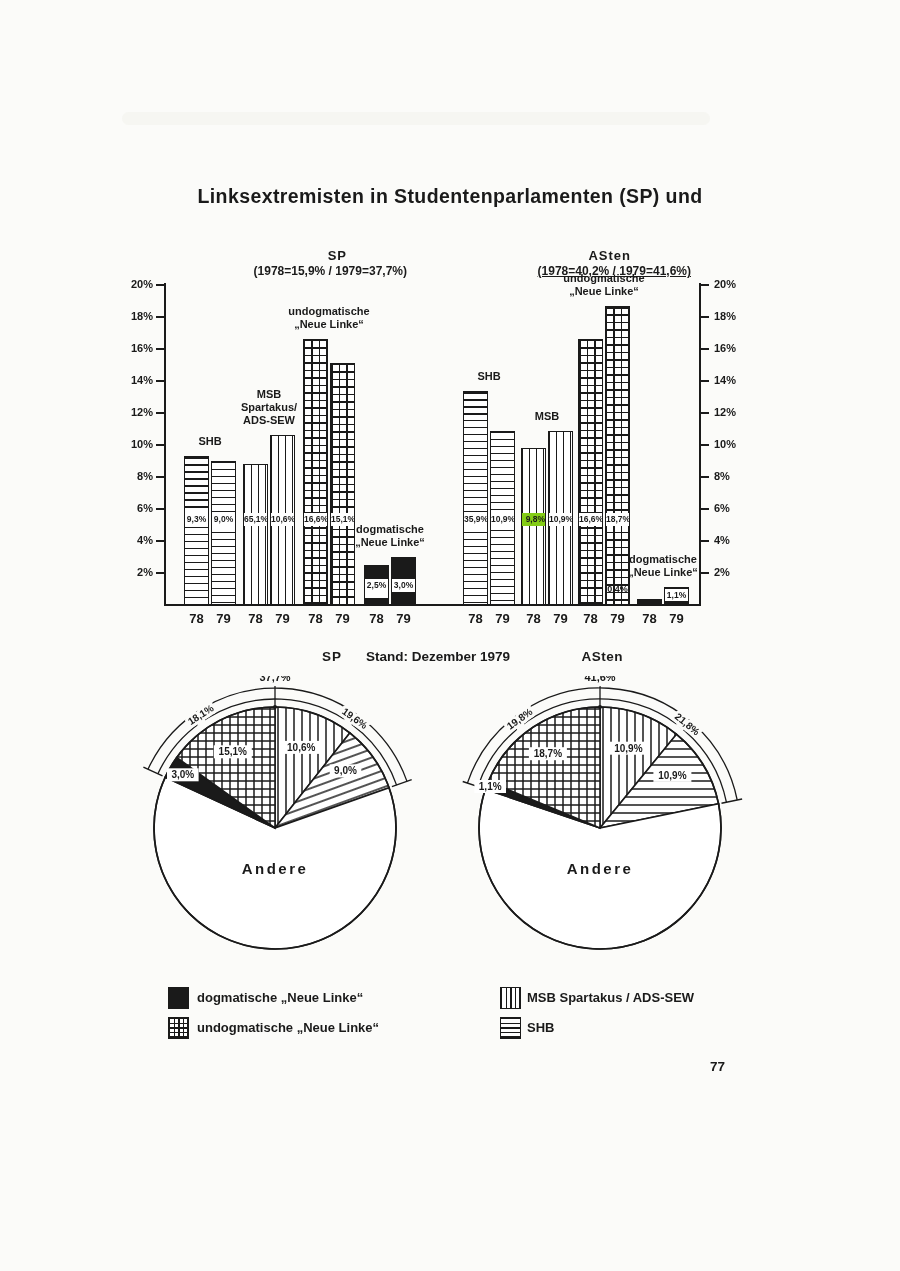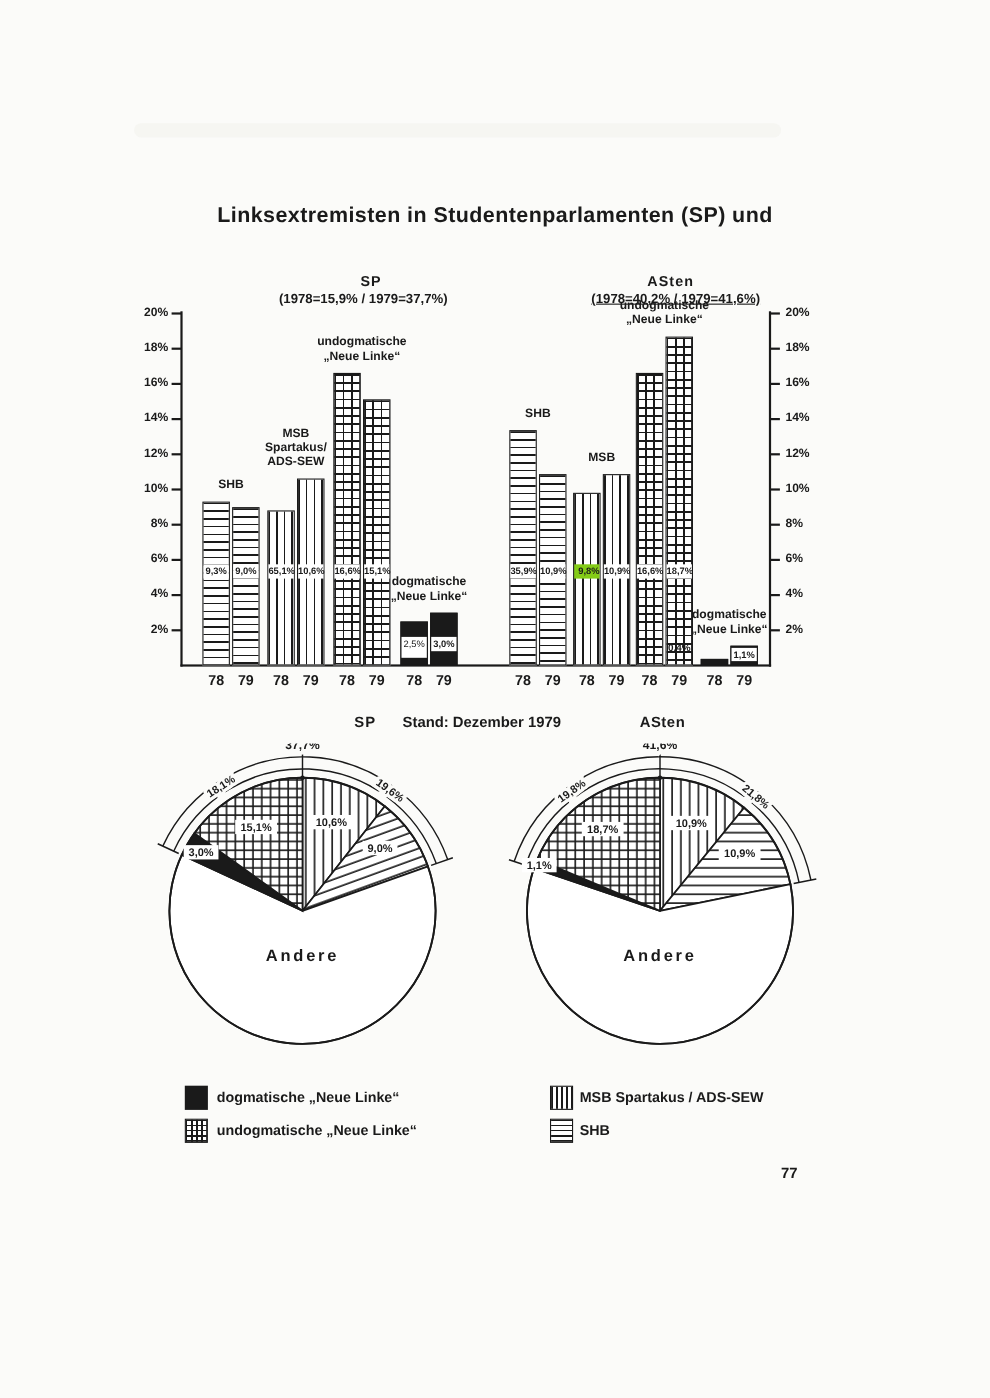--- a/index.html
+++ b/index.html
@@ -207,21 +207,21 @@
     <div class="bar pat-grid" style="position: absolute; left: 303px; top: 339px; width: 25px; height: 266px;"></div>
     <div style="position: absolute; left: 303px; top: 611px; width: 25px; text-align: center; font-size: 13px; font-weight: bold;">78</div>
     <div style="position: absolute; left: 304px; top: 513px; width: 23px; height: 13px; line-height: 13px; background: rgb(255, 255, 255); text-align: center; font-size: 8.5px; font-weight: bold;">16,6%</div>
     <div class="bar pat-grid" style="position: absolute; left: 330px; top: 363px; width: 25px; height: 242px;"></div>
     <div style="position: absolute; left: 330px; top: 611px; width: 25px; text-align: center; font-size: 13px; font-weight: bold;">79</div>
     <div style="position: absolute; left: 331px; top: 513px; width: 23px; height: 13px; line-height: 13px; background: rgb(255, 255, 255); text-align: center; font-size: 8.5px; font-weight: bold;">15,1%</div>
     <div style="position: absolute; left: 264px; top: 305.4px; width: 130px; text-align: center; font-size: 11px; font-weight: bold; line-height: 13px; white-space: pre-line;">undogmatische
 „Neue Linke“</div>
     <div class="bar pat-solid-black" style="position: absolute; left: 364px; top: 565px; width: 25px; height: 40px;"></div>
     <div style="position: absolute; left: 364px; top: 611px; width: 25px; text-align: center; font-size: 13px; font-weight: bold;">78</div>
-    <div style="position: absolute; left: 365px; top: 579px; width: 23px; height: 19px; line-height: 13px; background: rgb(255, 255, 255); text-align: center; font-size: 8.5px; font-weight: normal;">2,5%</div>
+    <div style="position: absolute; left: 365px; top: 579px; width: 23px; height: 19px; line-height: 13px; background: rgb(255, 255, 255); text-align: center; font-size: 8.5px; font-weight: bold;">2,5%</div>
     <div class="bar pat-solid-black" style="position: absolute; left: 391px; top: 557px; width: 25px; height: 48px;"></div>
     <div style="position: absolute; left: 391px; top: 611px; width: 25px; text-align: center; font-size: 13px; font-weight: bold;">79</div>
     <div style="position: absolute; left: 392px; top: 579px; width: 23px; height: 13px; line-height: 13px; background: rgb(255, 255, 255); text-align: center; font-size: 8.5px; font-weight: bold;">3,0%</div>
     <div style="position: absolute; left: 325px; top: 523px; width: 130px; text-align: center; font-size: 11px; font-weight: bold; line-height: 13px; white-space: pre-line;">dogmatische
 „Neue Linke“</div>
     <div class="bar pat-horizontal-lines" style="position: absolute; left: 463px; top: 391px; width: 25px; height: 214px;"></div>
     <div style="position: absolute; left: 463px; top: 611px; width: 25px; text-align: center; font-size: 13px; font-weight: bold;">78</div>
     <div style="position: absolute; left: 464px; top: 513px; width: 23px; height: 13px; line-height: 13px; background: rgb(255, 255, 255); text-align: center; font-size: 8.5px; font-weight: bold;">35,9%</div>
     <div class="bar pat-horizontal-lines" style="position: absolute; left: 490px; top: 431px; width: 25px; height: 174px;"></div>
     <div style="position: absolute; left: 490px; top: 611px; width: 25px; text-align: center; font-size: 13px; font-weight: bold;">79</div>

